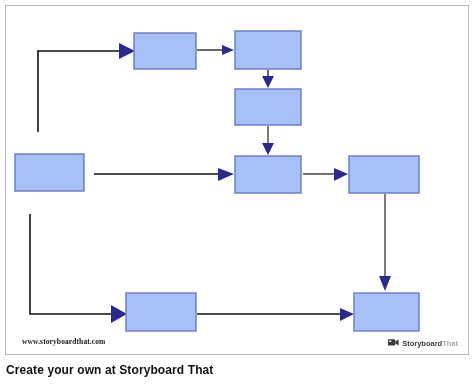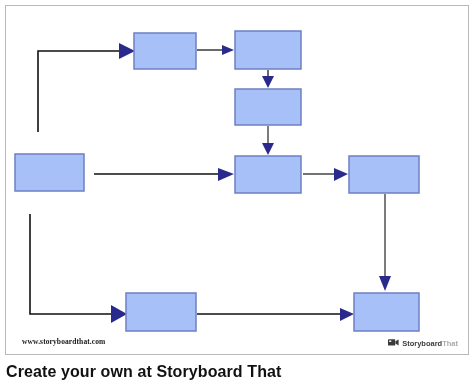--- a/index.html
+++ b/index.html
@@ -75,21 +75,21 @@
     line-height: 1;
   }
   .brand-text .b-dark { color: #3b3b3b; }
   .brand-text .b-light { color: #a9a9a9; }
 
   
   .caption {
     position: absolute;
     left: 6px;
     top: 363px;
-    font-size: 16px;
+    font-size: 12px;
     font-weight: bold;
     color: #111111;
     letter-spacing: 0.1px;
     white-space: nowrap;
   }
 </style>
 </head>
 <body>
 
 <div id="app">

